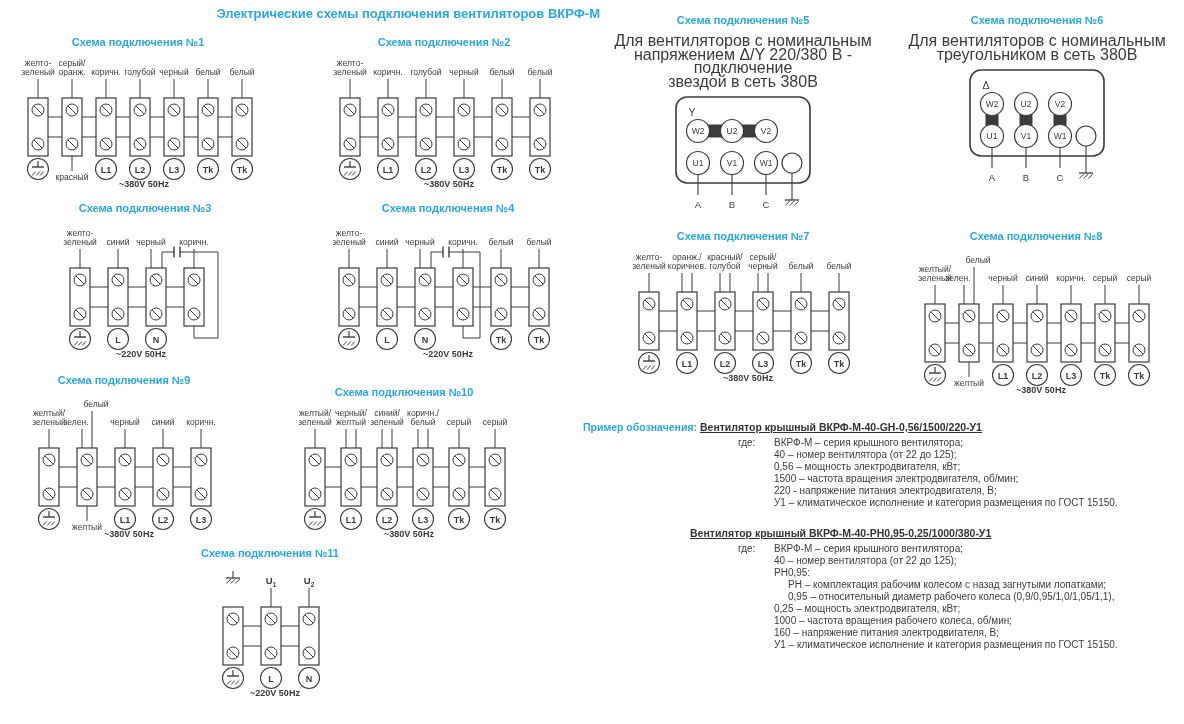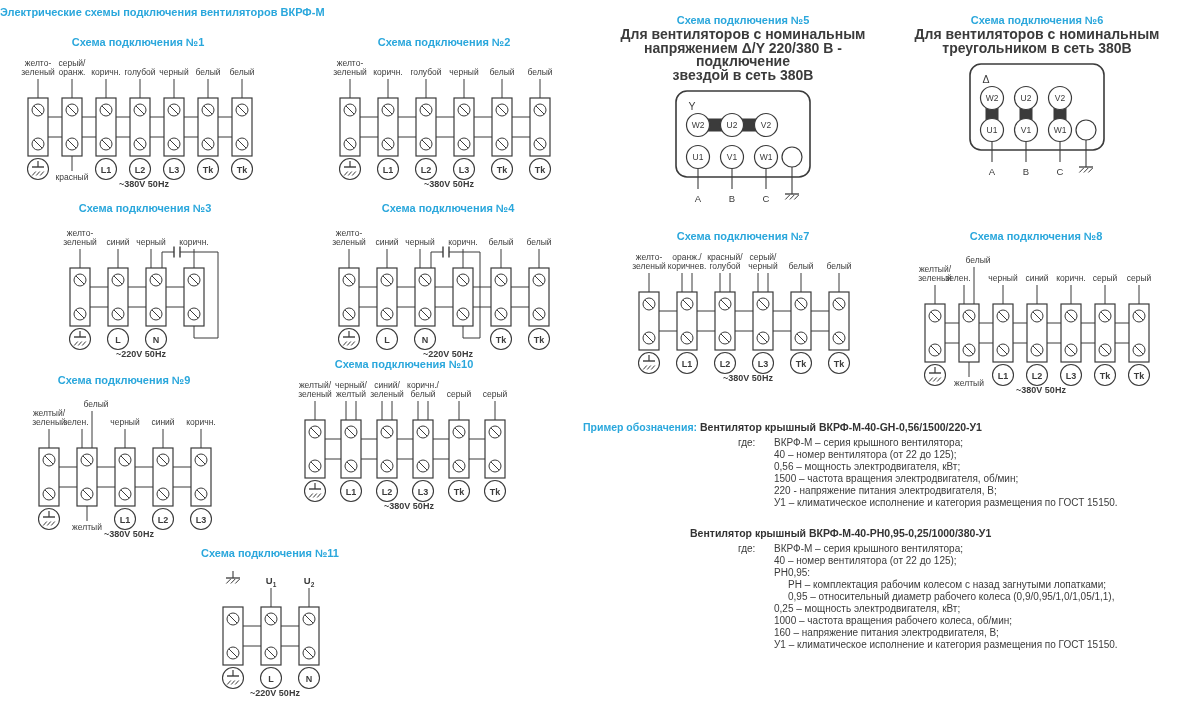--- a/index.html
+++ b/index.html
@@ -2,36 +2,36 @@
 <html style="--accent: #2aa7dc; --ink: #3b3b3b;"><head>
 <meta charset="utf-8">
 <style>
   :root{ --accent:#2aa7dc; --ink:#3b3b3b; }
   html,body{margin:0;padding:0;}
   body{
     width:1184px;height:724px;position:relative;background:#ffffff;
     font-family:"Liberation Sans", sans-serif;color:var(--ink);overflow:hidden;
   }
   .main-title{
-    position:absolute;left:0;top:6px;width:600px;text-align:left;
-    font-size:11px;font-weight:bold;color:var(--accent);
+    position:absolute;left:0;top:6px;width:600px;text-align:right;
+    font-size:13px;font-weight:bold;color:var(--accent);
   }
   .scheme{position:absolute;text-align:center;}
   .s-title{
     margin:0;font-size:11px;font-weight:bold;color:var(--accent);line-height:16px;
   }
   .diagram{margin-top:2px;}
   .diagram svg{display:block;margin:0 auto;}
-  .m-desc{font-size:14px;line-height:13.5px;color:var(--ink);font-weight:bold;}
+  .m-desc{margin-top:6px;font-size:16px;line-height:13.5px;color:var(--ink);}
   .m-diagram{margin-top:4px;}
   .m-diagram svg{display:block;margin:0 auto;}
   .example{position:absolute;left:583px;top:421px;width:601px;font-size:10px;}
   .ex-head{font-size:10.5px;font-weight:bold;line-height:13px;margin-bottom:3px;}
   .ex-label{color:var(--accent);}
-  .ex-title{color:#333333;}
+  .ex-title{color:#333333;text-decoration:underline;}
   .ex-body{padding-left:107px;}
   .ex-row{display:flex;line-height:11.9px;}
   .ex-where{flex:none;width:36px;padding-left:48px;}
   .ex-line.i1{padding-left:14px;}
   .ex-line.i2{padding-left:45px;}
   .ex-t2{margin-top:19px;margin-left:107px;}
 </style>
 </head>
 <body>
 
@@ -670,21 +670,21 @@
         <text x="140" y="132.5" text-anchor="middle" font-size="9" font-family="&quot;Liberation Sans&quot;, sans-serif" fill="#3b3b3b" font-weight="bold">L2</text>
         <line x1="178" y1="39" x2="178" y2="58" stroke="#3b3b3b" stroke-width="1"></line>
         <text x="178" y="35" text-anchor="middle" font-size="8.5" font-family="&quot;Liberation Sans&quot;, sans-serif" fill="#3b3b3b" font-weight="normal">коричн.</text>
         <circle cx="178" cy="129" r="10.5" fill="#fff" stroke="#3b3b3b" stroke-width="1.1"></circle>
         <text x="178" y="132.5" text-anchor="middle" font-size="9" font-family="&quot;Liberation Sans&quot;, sans-serif" fill="#3b3b3b" font-weight="bold">L3</text>
         <text x="106" y="147" text-anchor="middle" font-size="9" font-family="&quot;Liberation Sans&quot;, sans-serif" fill="#3b3b3b" font-weight="bold">~380V 50Hz</text>
       </svg>
     </div>
 </section>
 
-<section class="scheme" style="left:280px;top:356px;width:248px">
+<section class="scheme" style="left:280px;top:384px;width:248px">
   <h3 class="s-title">Схема подключения №10</h3>
   <div class="diagram">
       <svg width="230" height="142" viewBox="0 0 230 142">
         <line x1="36" y1="65" x2="52" y2="65" stroke="#3b3b3b" stroke-width="1"></line>
         <line x1="36" y1="85" x2="52" y2="85" stroke="#3b3b3b" stroke-width="1"></line>
         <line x1="72" y1="65" x2="88" y2="65" stroke="#3b3b3b" stroke-width="1"></line>
         <line x1="72" y1="85" x2="88" y2="85" stroke="#3b3b3b" stroke-width="1"></line>
         <line x1="108" y1="65" x2="124" y2="65" stroke="#3b3b3b" stroke-width="1"></line>
         <line x1="108" y1="85" x2="124" y2="85" stroke="#3b3b3b" stroke-width="1"></line>
         <line x1="144" y1="65" x2="160" y2="65" stroke="#3b3b3b" stroke-width="1"></line>

